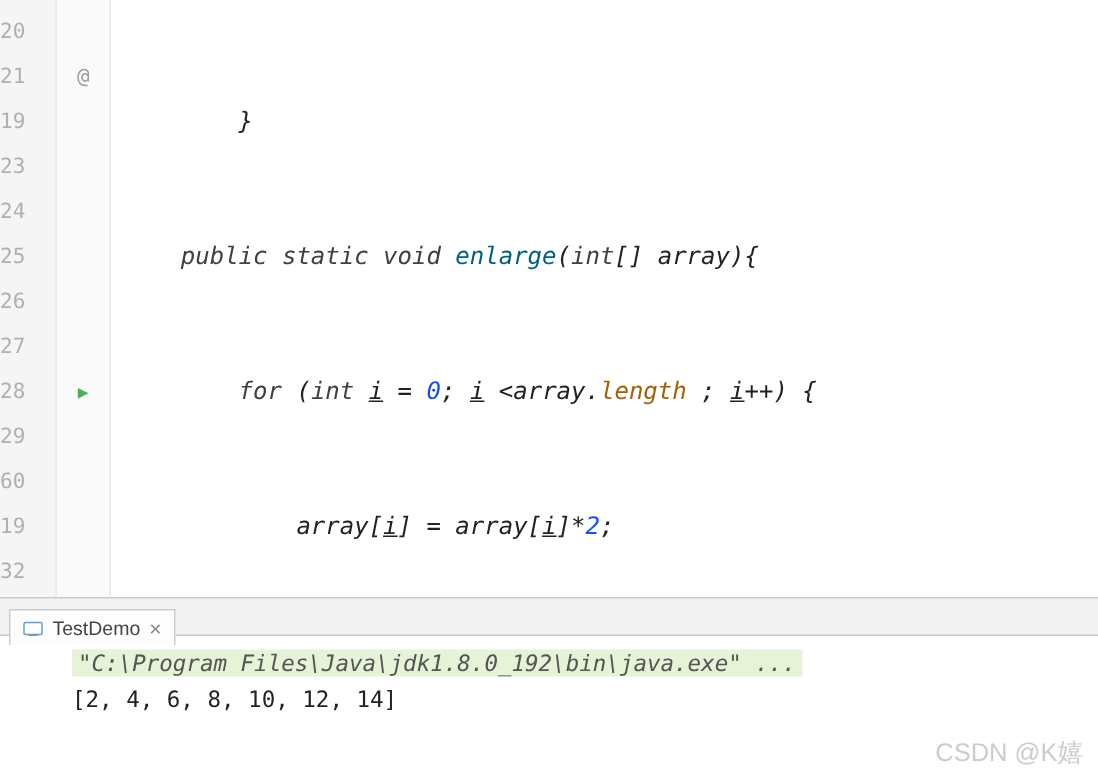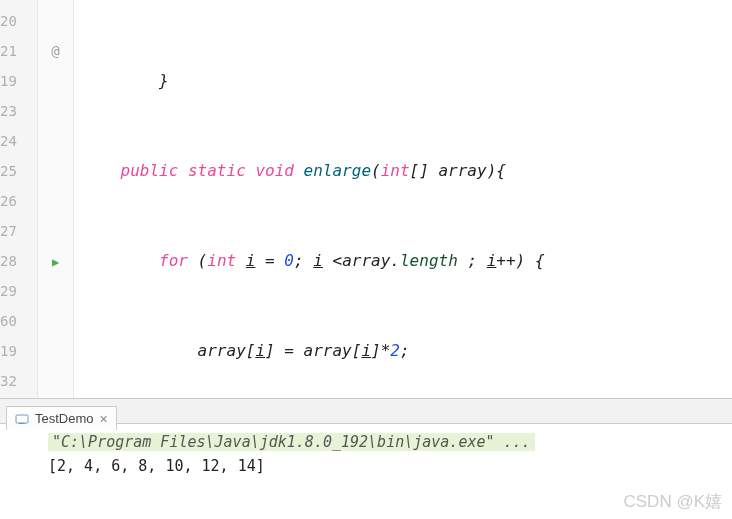--- a/index.html
+++ b/index.html
@@ -5,24 +5,24 @@
 * { margin: 0; padding: 0; box-sizing: border-box; }
 body { font-family: "Consolas", "Monaco", monospace; font-size: 16px; background: #fff; color: #333; width: 732px; height: 519px; overflow: hidden; position: relative; }
 .editor { display: flex; height: 398px; background: #fff; }
 .gutter { width: 38px; background: #f5f5f5; color: #b0b0b0; text-align: right; padding-right: 24px; padding-top: 6px; font-size: 14px; line-height: 30px; user-select: none; border-right: 1px solid #e8e8e8; }
 .gutter div { height: 30px; }
 .marker-col { width: 36px; background: #fafafa; padding-top: 6px; line-height: 30px; border-right: 1px solid #e8e8e8; }
 .marker-col div { height: 30px; text-align: center; color: #9e9e9e; font-size: 14px; }
 .run-icon { color: #4caf50; font-size: 12px; }
 .code { flex: 1; padding-left: 8px; padding-top: 6px; line-height: 30px; white-space: pre; font-feature-settings: "liga" 0; overflow: hidden; }
 .code-line { height: 30px; font-style: italic; font-family: "Consolas", monospace; }
-.kw { color: #ec4899; font-style: italic; }
+.kw { color: #404040; font-style: italic; }
 .method { color: #00627a; font-style: italic; }
 .num { color: #1750eb; font-style: italic; }
-.field { color: #14532d; font-style: italic; }
+.field { color: #a16207; font-style: italic; }
 .text { color: #222; font-style: italic; }
 .punct { color: #222; font-style: italic; }
 .ul { text-decoration: underline; }
 .tab-bar { height: 26px; background: #f2f2f2; border-top: 1px solid #ccc; border-bottom: 1px solid #ccc; display: flex; align-items: center; padding-left: 6px; }
 .tab { display: flex; align-items: center; gap: 6px; padding: 2px 8px; font-family: -apple-system, "Segoe UI", sans-serif; font-size: 13px; color: #444; background: #fdfdfd; border: 1px solid #ccc; border-bottom: none; height: 24px; margin-top: 14px; }
 .tab-icon { width: 14px; height: 14px; display: inline-flex; align-items: center; justify-content: center; }
 .close-x { color: #888; font-size: 14px; cursor: pointer; }
 .console { padding: 6px 10px 6px 48px; font-family: "Consolas", monospace; font-size: 15px; line-height: 24px; background: #fff; }
 .cmd-line { background: #e6f3d6; padding: 0 4px; display: inline; color: #555; font-style: italic; }
 .output-line { color: #222; }

